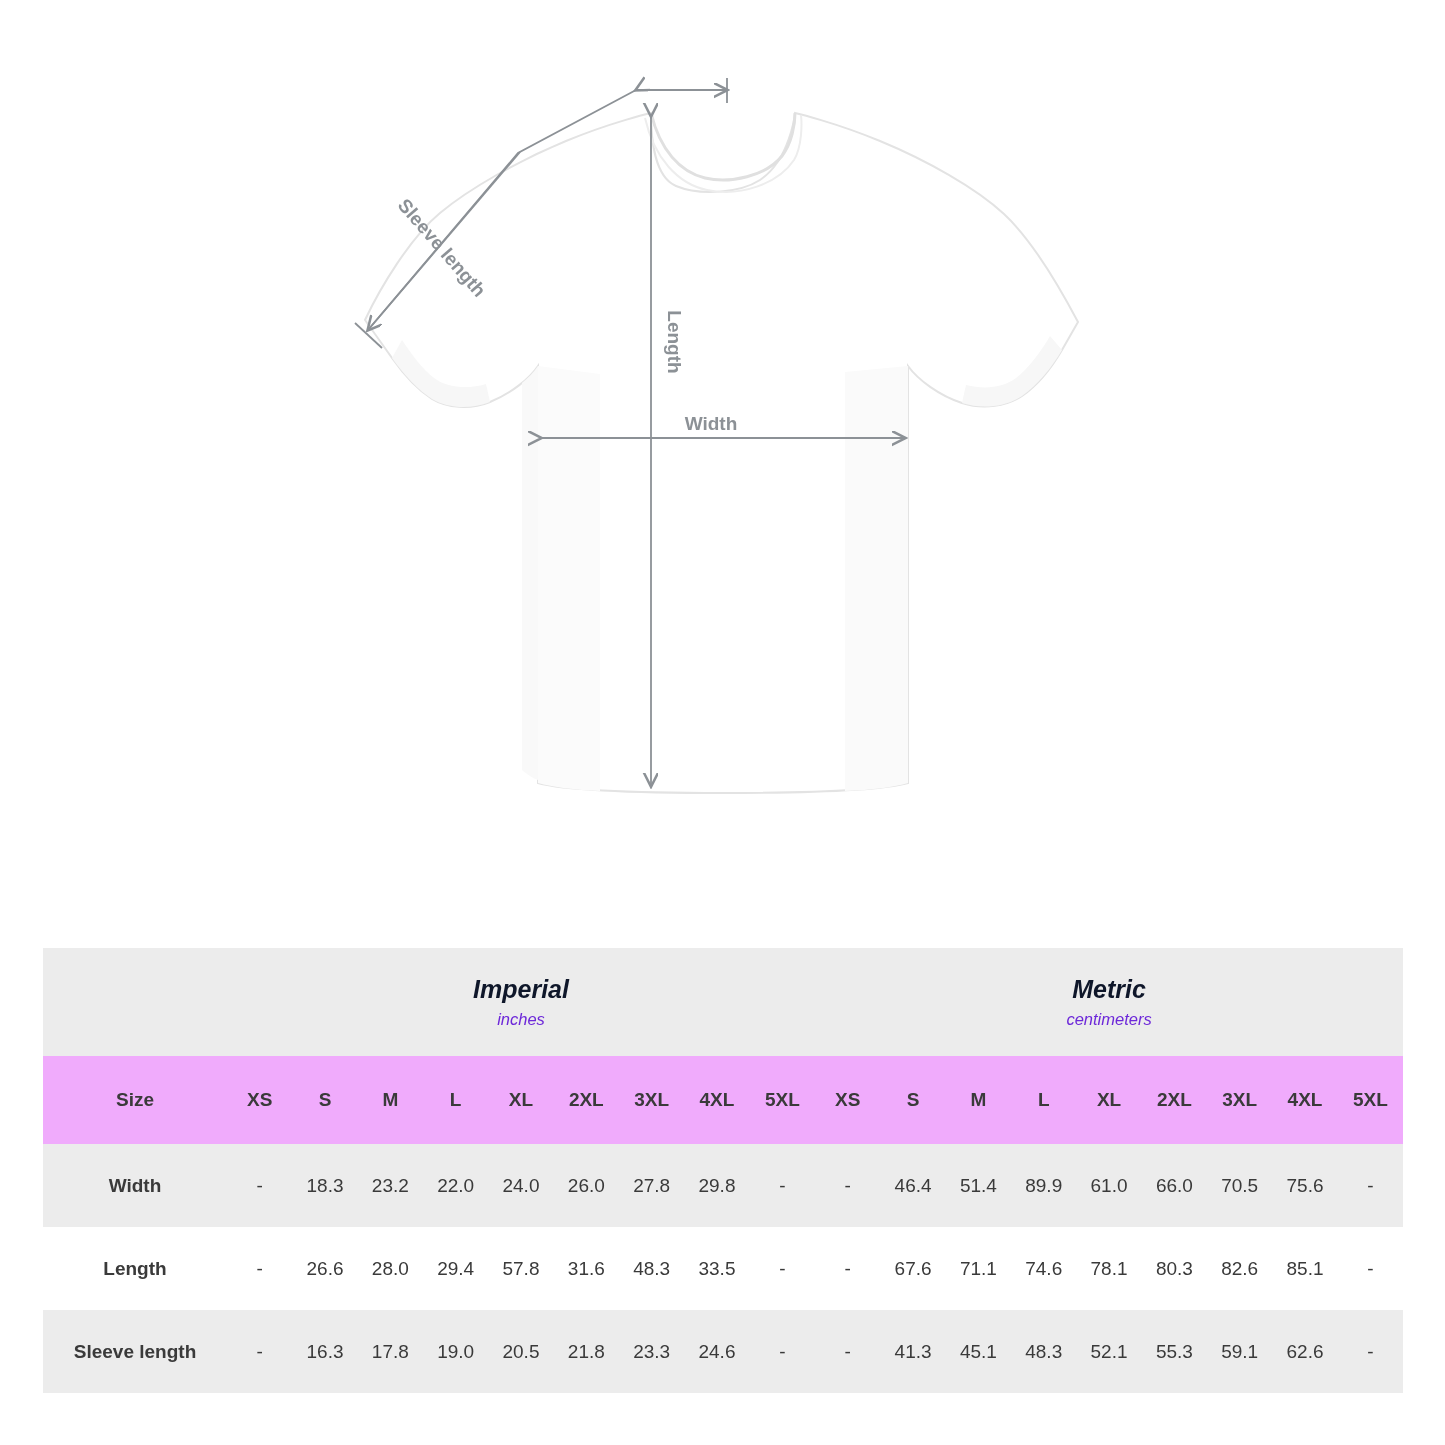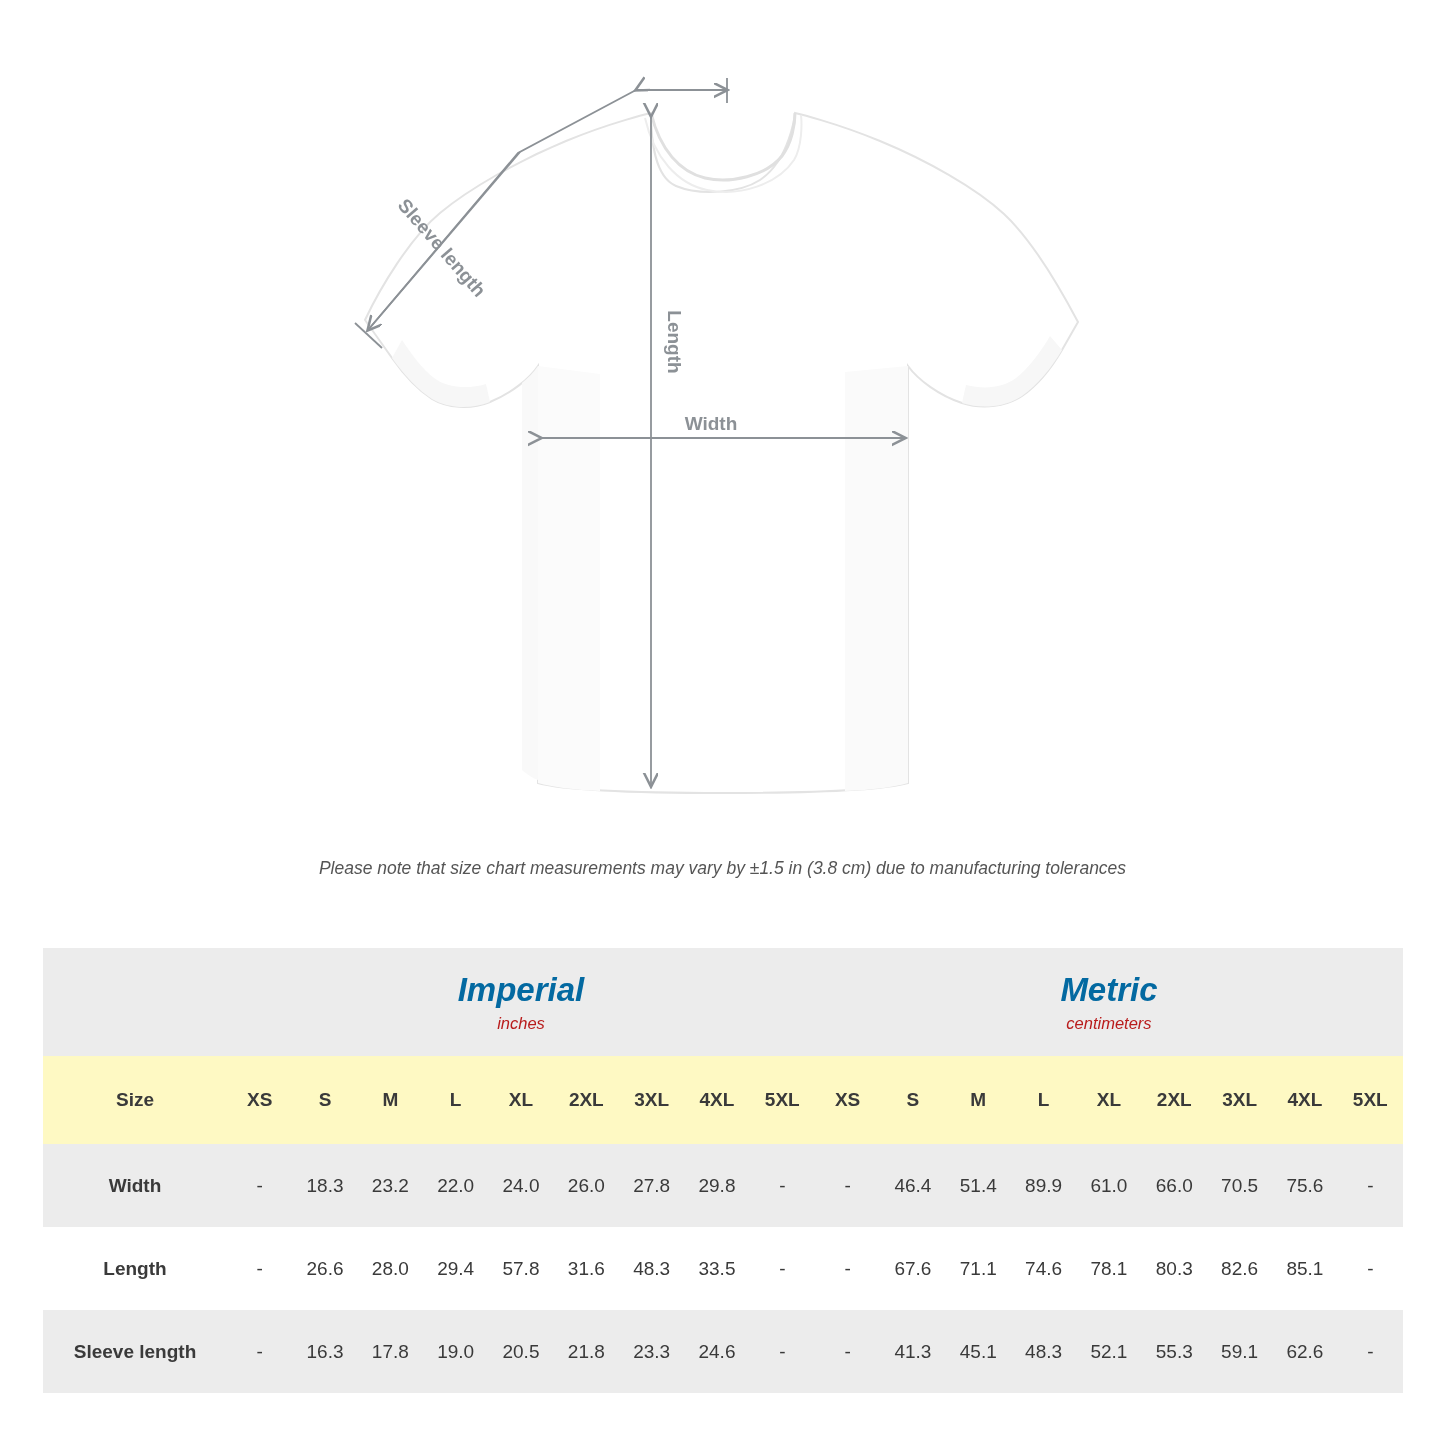--- a/index.html
+++ b/index.html
@@ -70,35 +70,35 @@
     padding: 0;
     margin: 0;
     text-align: center;
     vertical-align: middle;
   }
   .unit-header td {
     height: 108px;
     background: #ececec;
   }
   .unit-name {
-    font-size: 33px;
+    font-size: 25px;
     font-style: italic;
     font-weight: bold;
-    color: #0369a1;
+    color: #0f172a;
     line-height: 1.15;
   }
   .unit-sub {
     font-size: 16.5px;
     font-style: italic;
-    color: #b91c1c;
+    color: #6d28d9;
     margin-top: 6px;
   }
   .col-header td {
     height: 88px;
-    background: #fef9c3;
+    background: #f0abfc;
     font-size: 19px;
     font-weight: bold;
     color: #3a3a3a;
   }
   .col-header td.rowlabel {
     font-size: 19px;
   }
   .data-row td {
     height: 83px;
     font-size: 19px;
@@ -182,21 +182,20 @@
 
       <g stroke="#8c9196" stroke-width="1.8" fill="none">
         <path d="M541,438 L905,438" marker-start="url(#arrEnd)" marker-end="url(#arrEnd)"></path>
       </g>
       <rect x="672" y="410" width="78" height="26" fill="#ffffff"></rect>
       <text x="711" y="430" font-family="Liberation Sans, sans-serif" font-size="19" font-weight="bold" fill="#8c9196" text-anchor="middle">Width</text>
     </svg>
   </div>
 
   <div class="title-block">
-    <div class="chart-note">Please note that size chart measurements may vary by ±1.5 in (3.8 cm) due to manufacturing tolerances</div>
   </div>
 
   <div class="table-wrap">
     <table class="size-table">
       <colgroup>
         <col style="width:184px">
         <col span="18" style="width:65.33px">
       </colgroup>
       <tbody>
         <tr class="unit-header">

